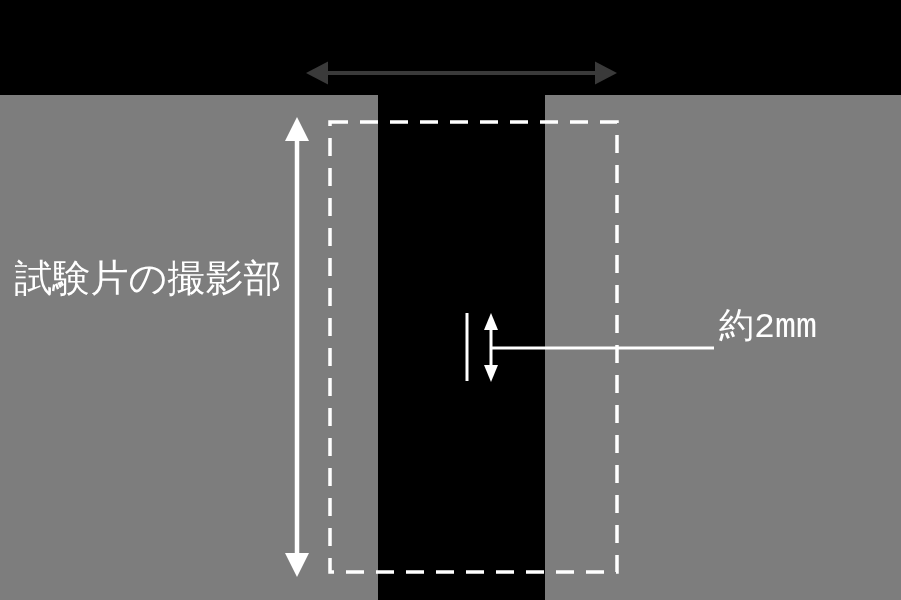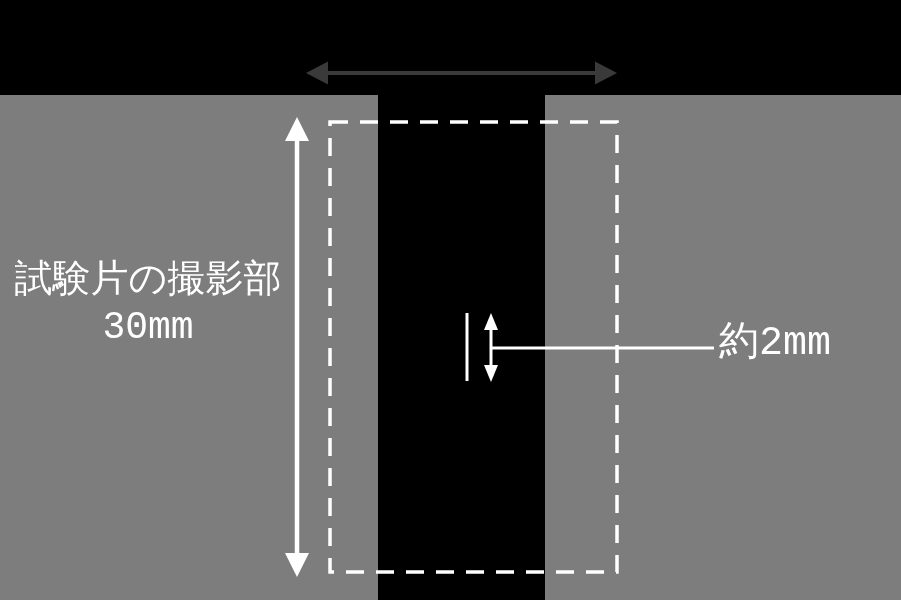--- a/index.html
+++ b/index.html
@@ -44,23 +44,23 @@
     color: var(--anno-white, #fff);
     font-size: 38px;
     line-height: 47px;
     font-weight: 500;
     text-align: center;
     letter-spacing: 0px;
     white-space: nowrap;
   }
   .mm-label {
     position: absolute;
-    left: 719px; top: 323px;
+    left: 719px; top: 307px;
     color: var(--anno-white, #fff);
-    font-size: 40px;
+    font-size: 35px;
     line-height: 42px;
     font-weight: 500;
     white-space: nowrap;
   }
 </style>
 </head>
 <body>
 
 <div class="canvas" style="--bg-gray: #7d7d7d; --band-black: #000000; --anno-white: #ffffff; --arrow-dark: #3a3a3a;">
 
@@ -89,18 +89,17 @@
       <line class="white-stroke" x1="491" y1="326" x2="491" y2="369" stroke-width="3"></line>
       <polygon class="white-fill" points="491,313 484,330 498,330"></polygon>
       <polygon class="white-fill" points="491,382 484,365 498,365"></polygon>
     </g>
 
     <line class="white-stroke" x1="491" y1="348" x2="714" y2="348" stroke-width="3"></line>
   </svg>
 
   <div class="left-label">
     <div>試験片の撮影部</div>
-    <div>30mm</div>
   </div>
 
   <div class="mm-label">約2mm</div>
 
 </div>
 
 </body></html>

